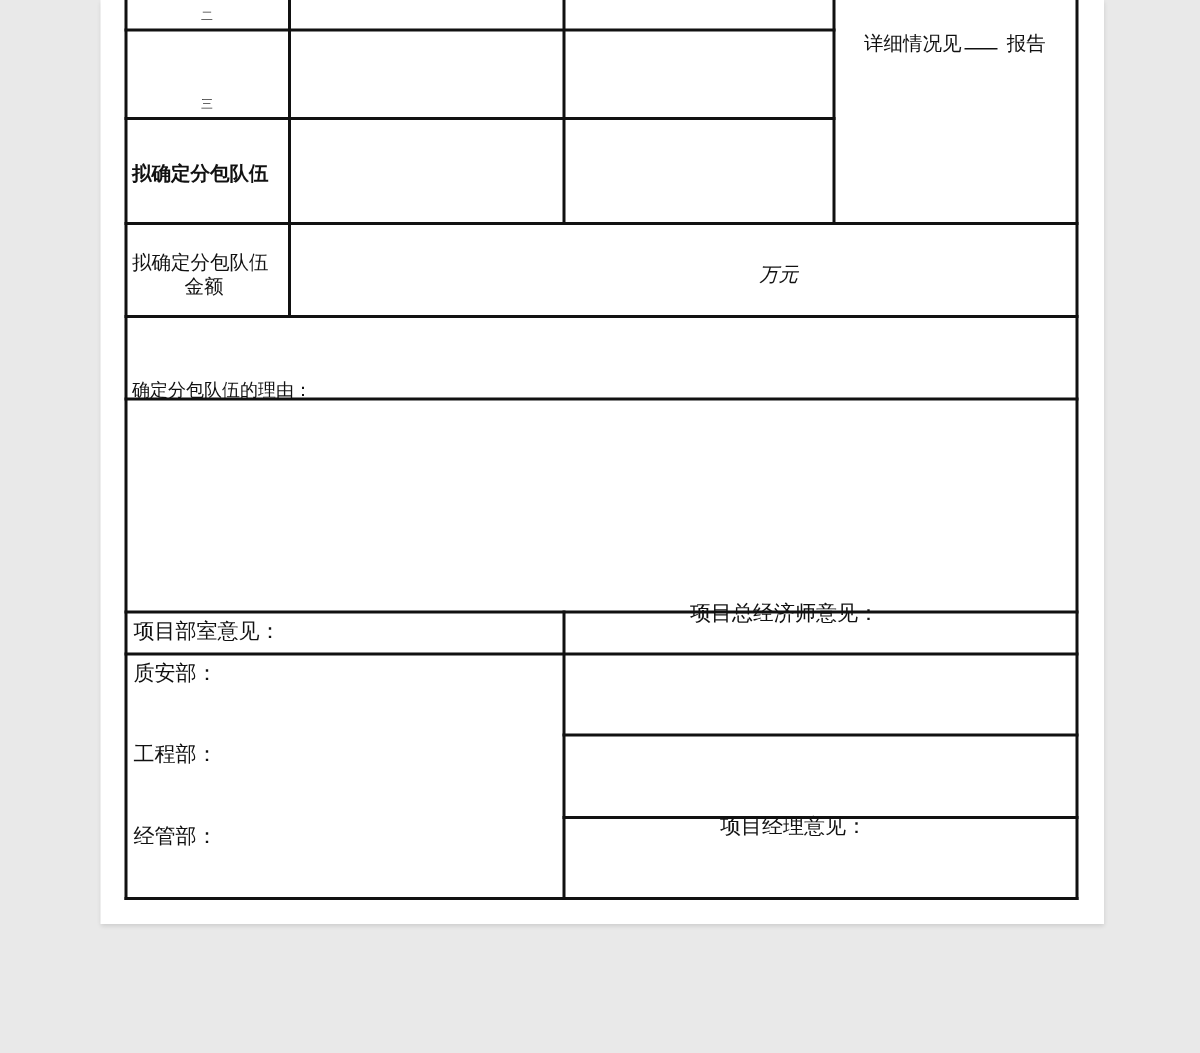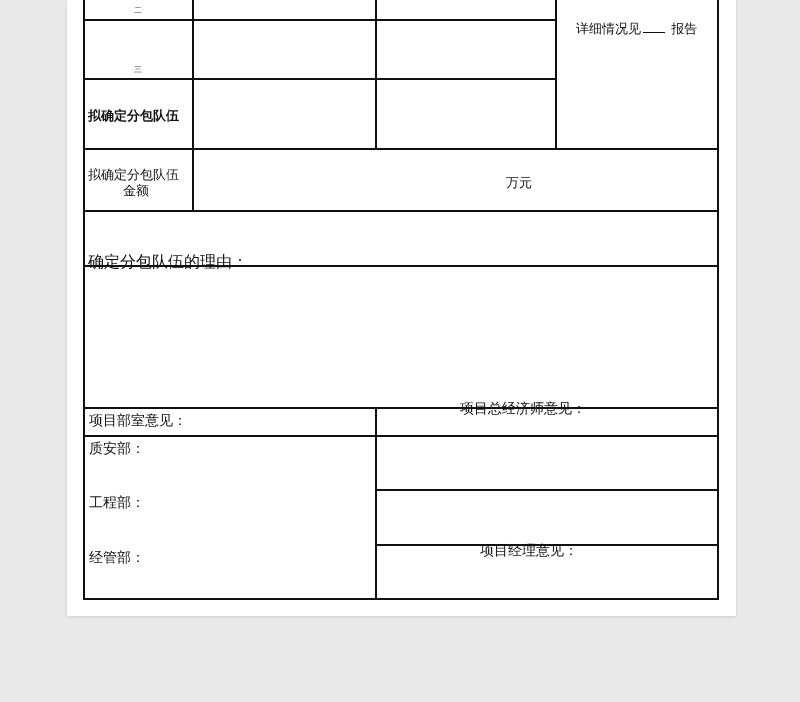--- a/index.html
+++ b/index.html
@@ -8,21 +8,21 @@
     font-family: "DejaVu Serif", "Liberation Serif", serif; color:#111;
   }
   .page {
     position:absolute; left:67px; top:0; width:669px; height:616px; background:#fff;
     box-shadow: 0 1px 3px rgba(0,0,0,0.12);
   }
   .ln { position:absolute; background:#111; }
   .h { height:2px; }
   .v { width:2px; }
   .txt { position:absolute; white-space:nowrap; }
-  .s12 { font-size:16px; }
+  .s12 { font-size:12px; }
   .s13 { font-size:13px; }
   .s17 { font-size:14px; }
   .tiny { font-size:8px; color:#333; }
   .underline-blank { display:inline-block; width:22px; border-bottom:1px solid #111; margin:0 2px; vertical-align:baseline; }
 </style>
 </head>
 <body>
 
 <div class="page"></div>
 
@@ -51,21 +51,21 @@
 </div>
 
 <span class="txt tiny" style="left:134px; top:5px;">二</span>
 <span class="txt tiny" style="left:134px; top:64px;">三</span>
 
 <span class="txt s13" style="left:88px; top:107px;font-weight:bold;">拟确定分包队伍</span>
 
 <span class="txt s13" style="left:88px; top:166px;">拟确定分包队伍</span>
 <span class="txt s13" style="left:88px; top:182px;margin-left:35px;">金额</span>
 
-<span class="txt s13" style="left:506px; top:174px;">万元</span>
+<span class="txt s13" style="left:506px; top:174px;font-style:italic;">万元</span>
 
 <div class="txt s13" style="left:576px; top:20px;">
   <span>详细情况见</span><span class="underline-blank"></span>
   <span>报告</span>
 </div>
 
 <span class="txt s12" style="left:88px; top:252px;">确定分包队伍的理由：</span>
 <div style="position:absolute; left:85px; top:267px; width:632px; height:140px;"></div>
 
 <span class="txt s17" style="left:89px; top:412px;">项目部室意见：</span>

